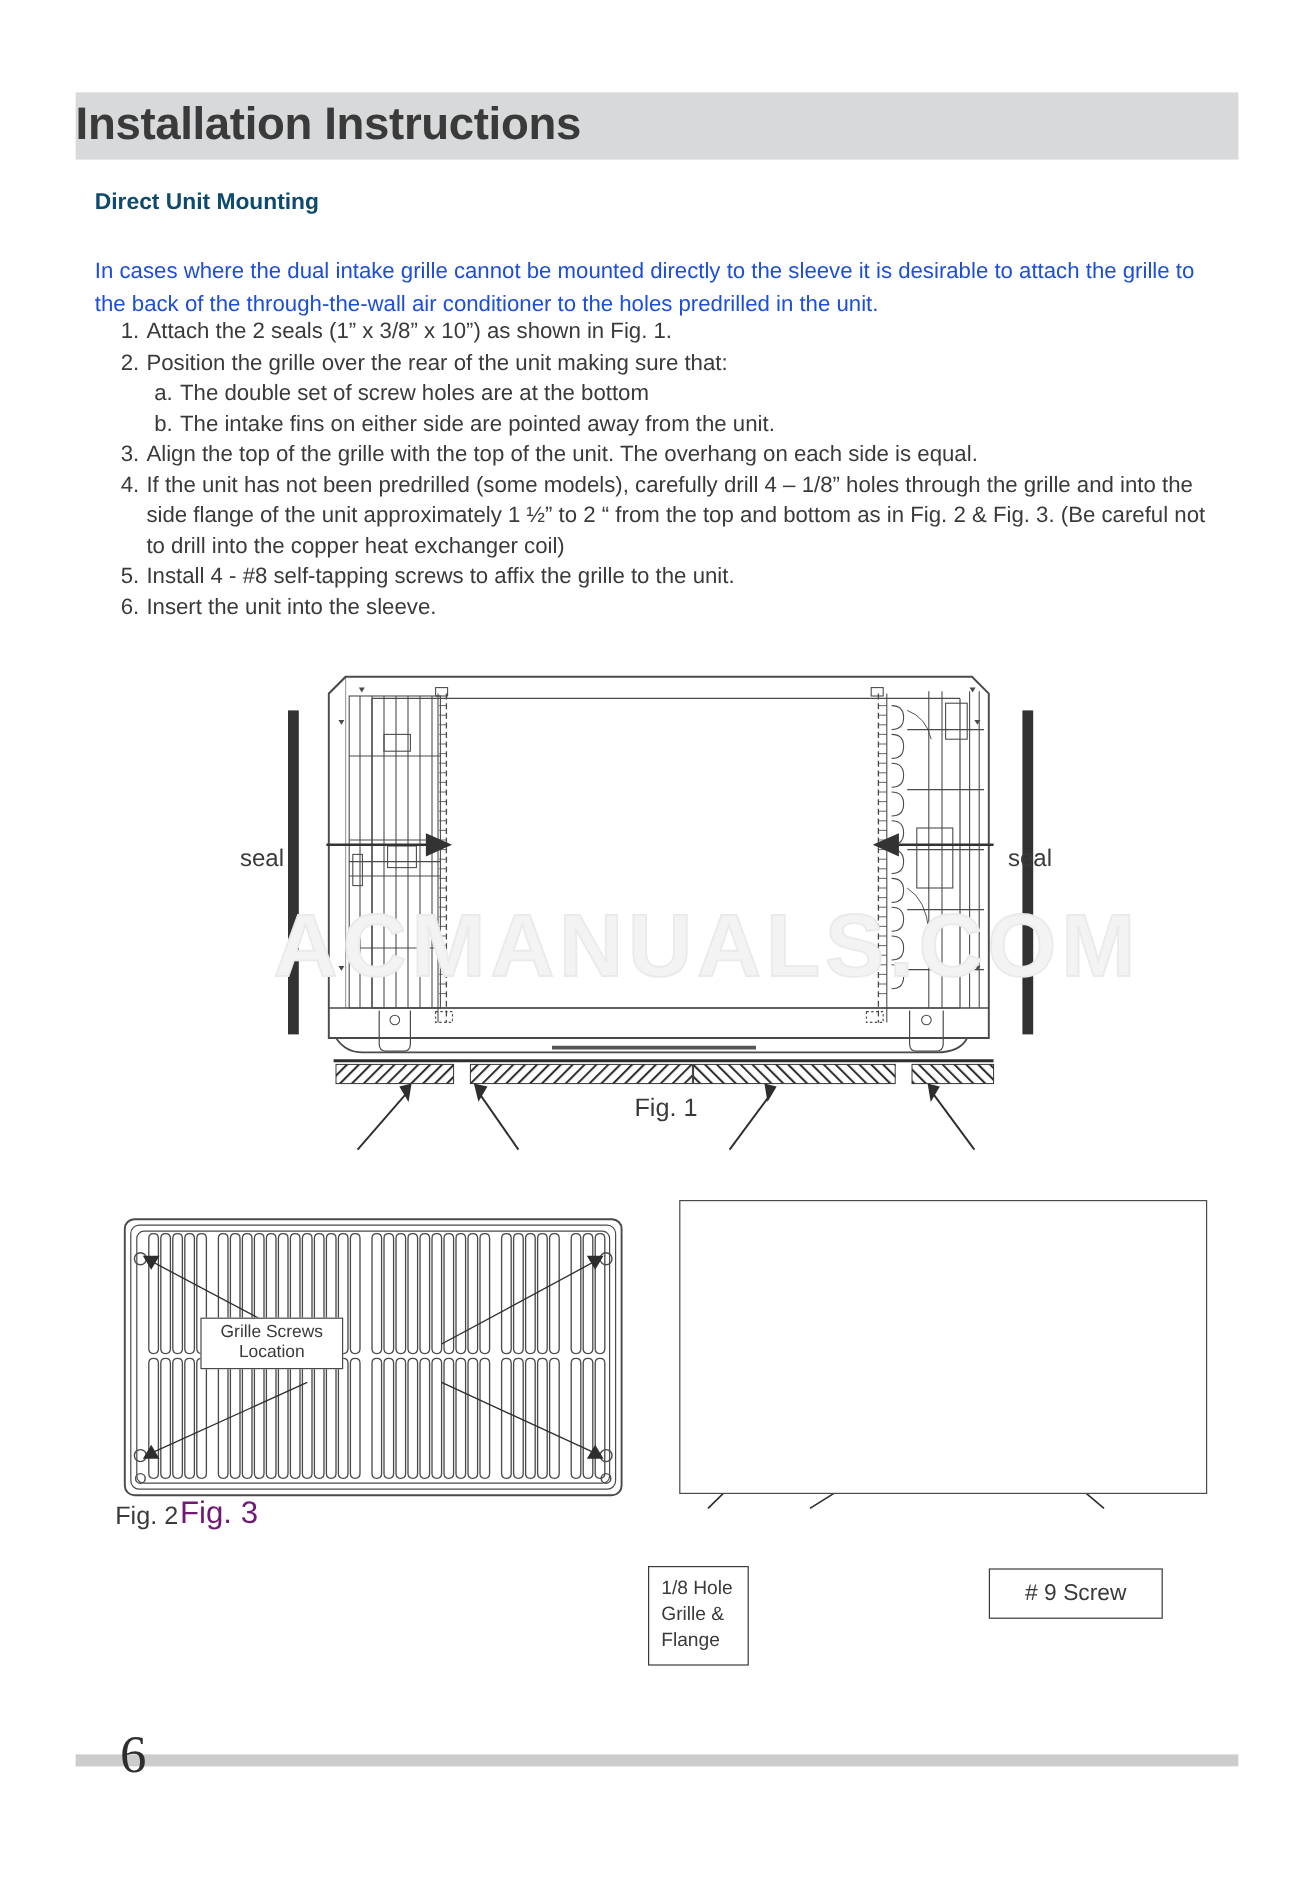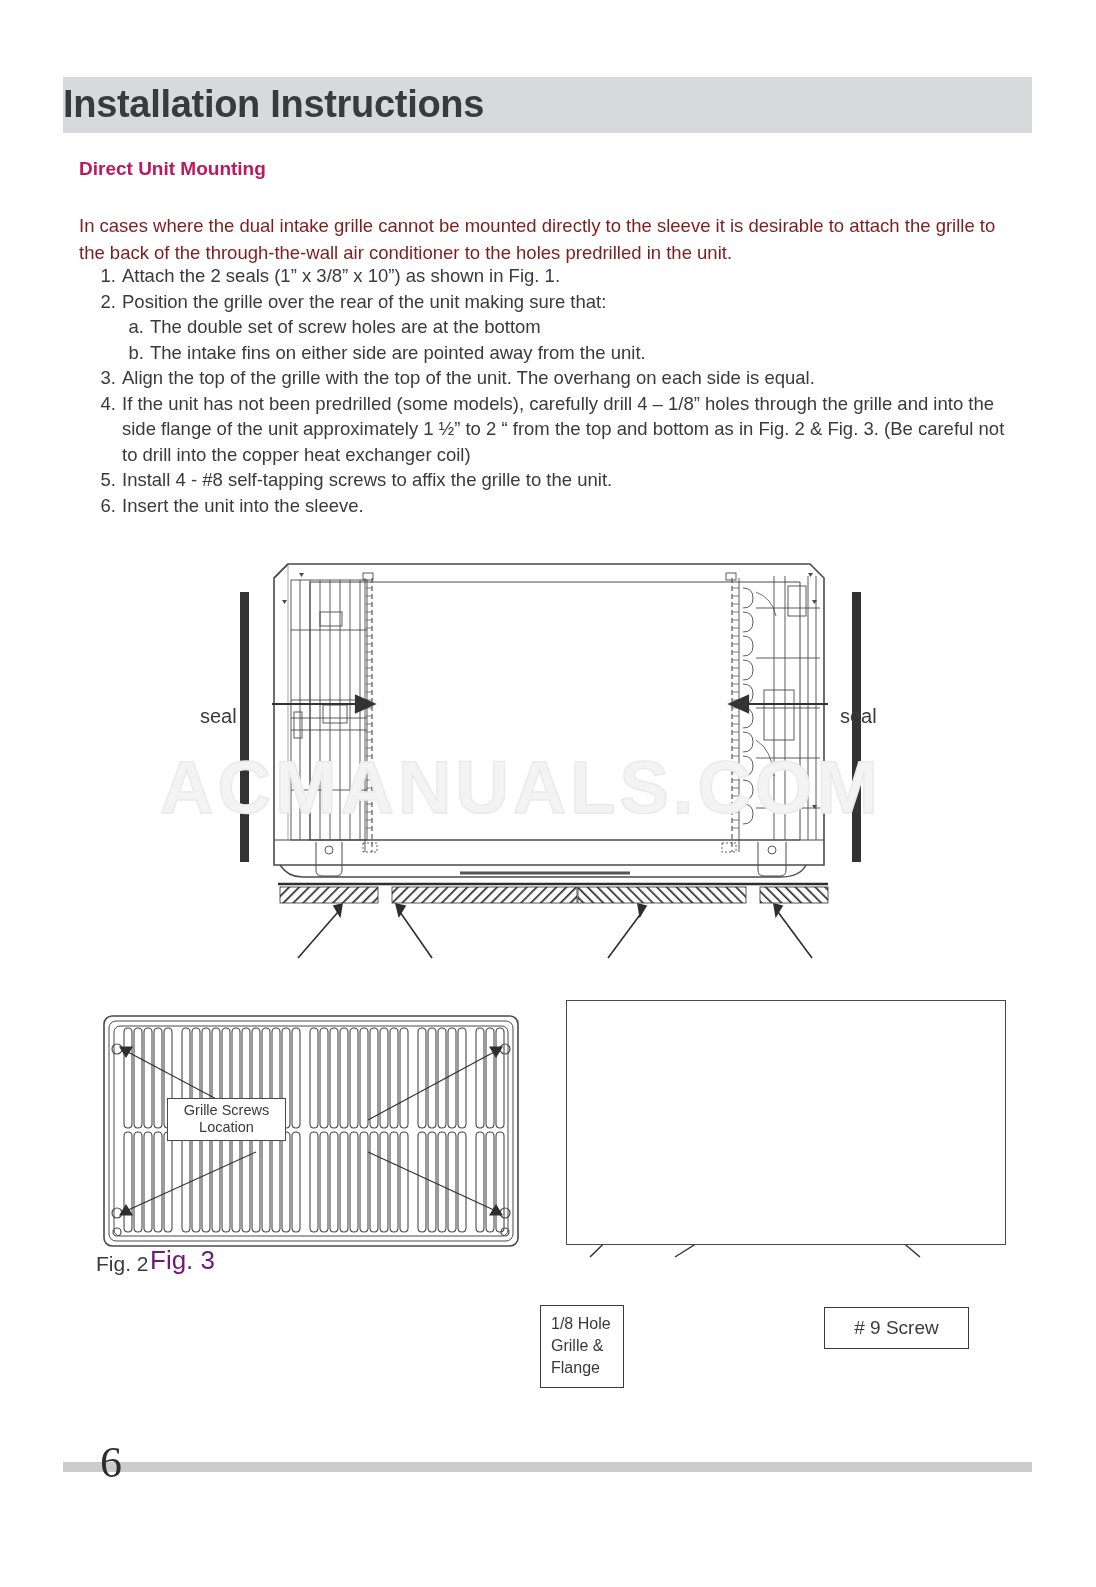--- a/index.html
+++ b/index.html
@@ -38,30 +38,30 @@
     letter-spacing: -0.3px;
   }
 
   
   .section-heading {
     position: absolute;
     left: 79px;
     top: 158px;
     font-size: 19px;
     font-weight: bold;
-    color: #be185d;
+    color: #0c4a6e;
   }
   .intro {
     position: absolute;
     left: 79px;
     top: 212px;
     width: 930px;
     font-size: 18.5px;
     line-height: 27px;
-    color: #7f1d1d;
+    color: #1d4ed8;
   }
   .steps {
     position: absolute;
     left: 92px;
     top: 263px;
     width: 920px;
     font-size: 18.5px;
     line-height: 25.5px;
     color: #3a3a3a;
   }
@@ -119,21 +119,21 @@
     left: 680px;
     top: 165px;
     font-size: 20px;
     color: #3a3a3a;
   }
   .watermark {
     position: absolute;
     left: 0;
     top: 205px;
     width: 790px;
-    text-align: left;
+    text-align: right;
     font-size: 74px;
     font-weight: bold;
     letter-spacing: 4px;
     color: #f3f3f3;
     -webkit-text-stroke: 1.5px #eaeaea;
     pointer-events: none;
   }
 
   
   #fig2 {
@@ -485,20 +485,21 @@
       <path d="M245 366 L236 364 L239 376 Z"></path>
       <line x1="448" y1="418" x2="482" y2="372"></line>
       <path d="M486 366 L478 364 L480 376 Z"></path>
       <line x1="652" y1="418" x2="618" y2="372"></line>
       <path d="M622 366 L614 364 L616 376 Z"></path>
     </g>
   </svg>
 
   <div class="seal-label-left">seal</div>
   <div class="seal-label-right">seal</div>
+  <div class="fig1-label">Fig. 1</div>
 </div>
 
 <div id="fig2">
   <svg width="430" height="295" viewBox="0 0 430 295">
 
     <g fill="none" stroke="#4a4a4a">
       <rect x="8" y="16" width="414" height="230" rx="8" stroke-width="1.6"></rect>
       <rect x="13" y="21" width="404" height="220" rx="7" stroke-width="1"></rect>
       <rect x="18" y="26" width="394" height="210" rx="6" stroke-width="1"></rect>
     </g>

